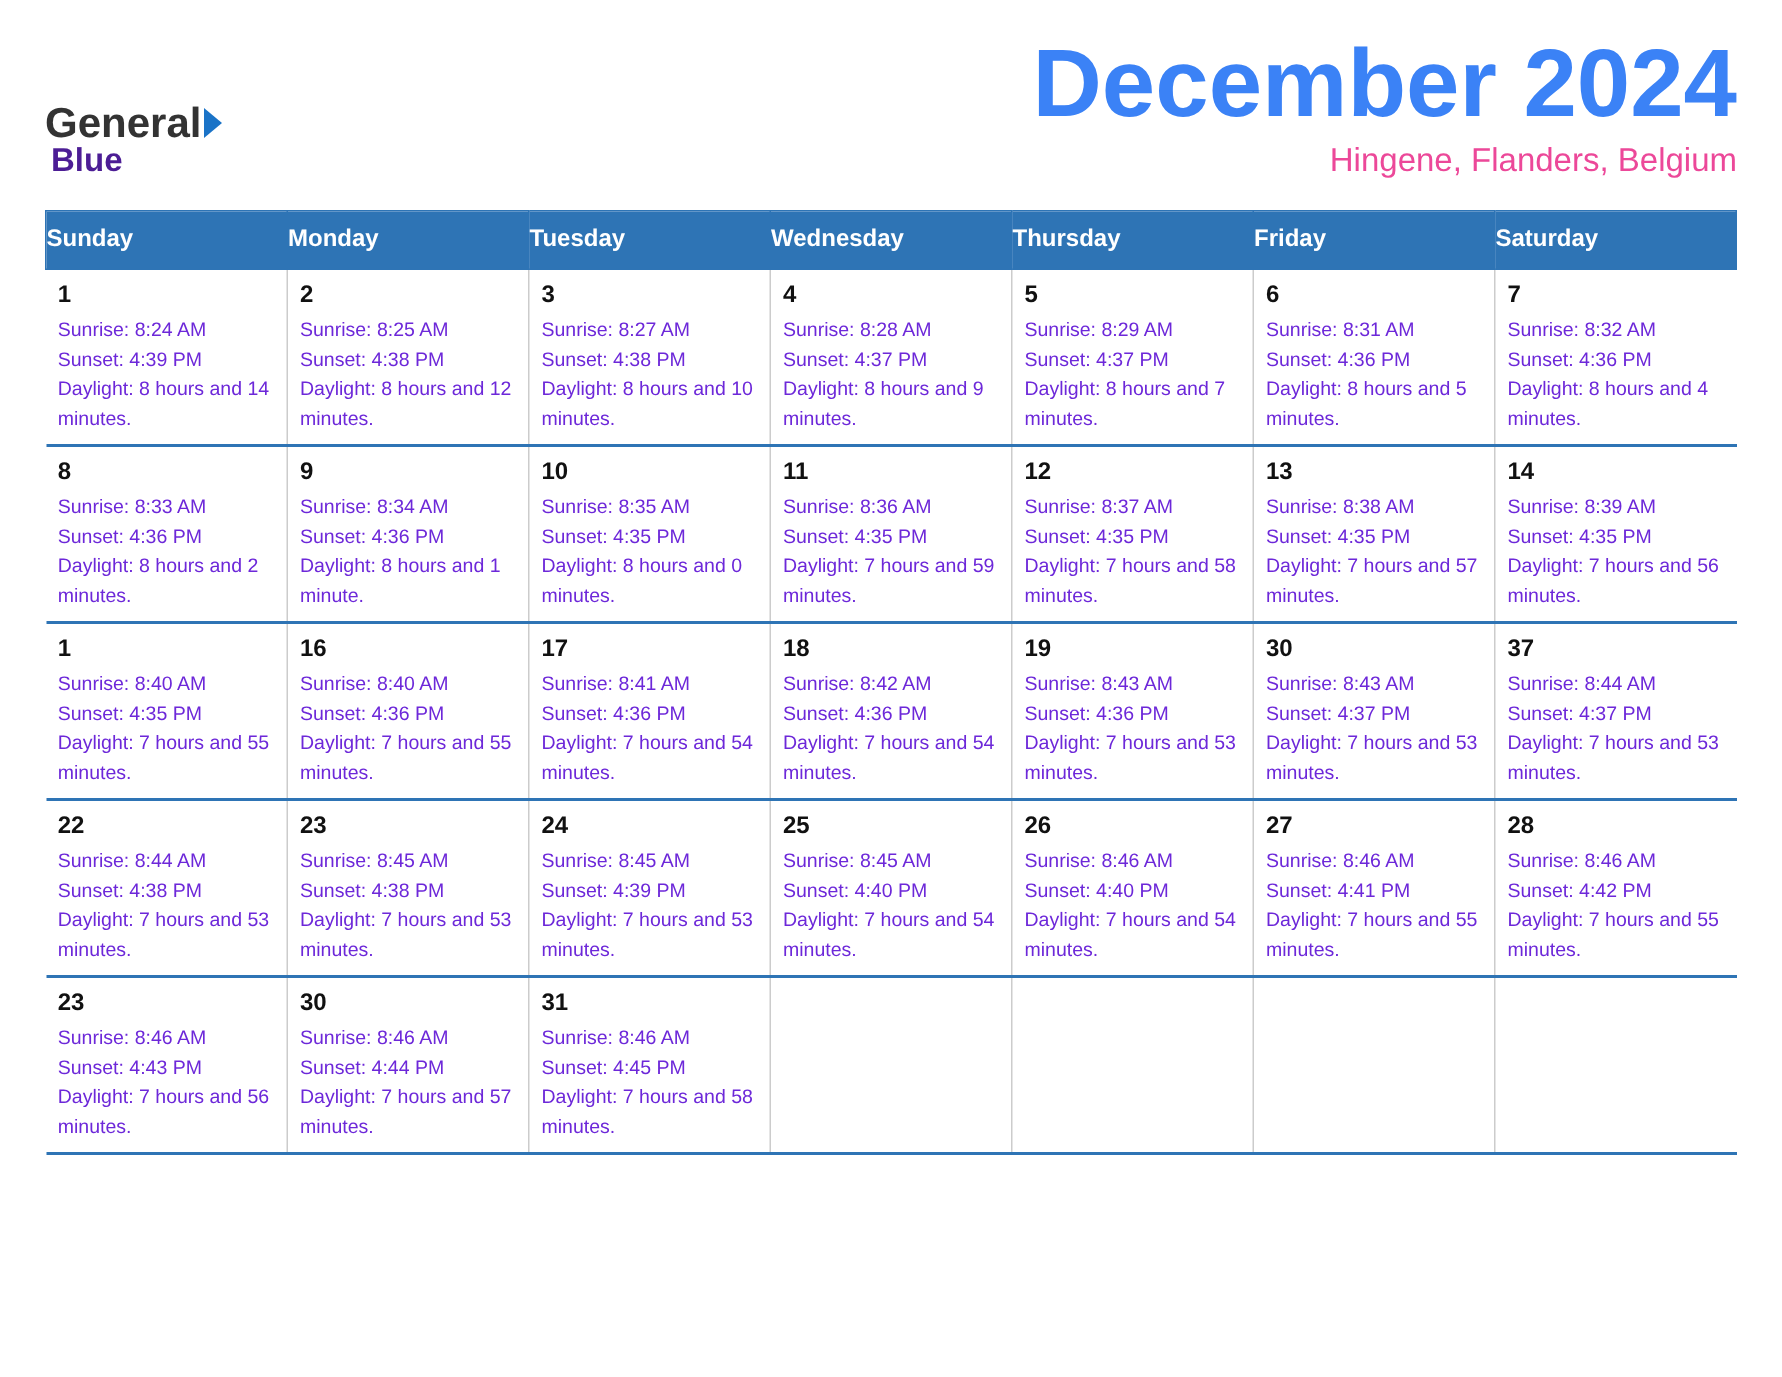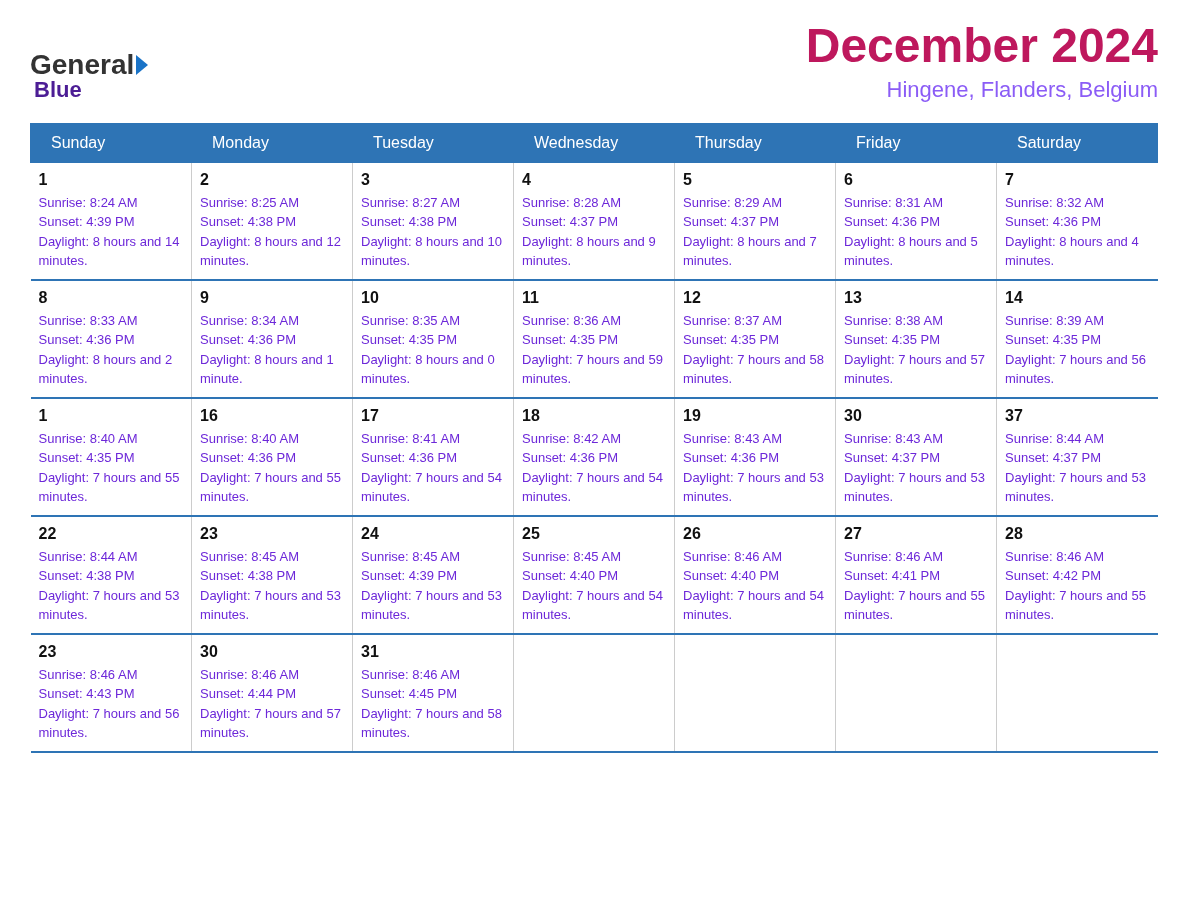--- a/index.html
+++ b/index.html
@@ -40,43 +40,43 @@
       color: #4c1d95;
       font-size: 22px;
       font-weight: bold;
       margin-top: -4px;
       margin-left: 4px;
     }
     .title-area {
       text-align: right;
     }
     .calendar-title {
-      font-size: 48px;
-      font-weight: bold;
-      color: #be185d;
+      font-size: 64px;
+      font-weight: bold;
+      color: #3b82f6;
       line-height: 1.1;
     }
     .calendar-subtitle {
       font-size: 22px;
-      color: #8b5cf6;
+      color: #ec4899;
       margin-top: 4px;
     }
     table {
       width: 100%;
       border-collapse: collapse;
       table-layout: fixed;
     }
     thead tr {
       background-color: #2e74b5;
     }
     thead th {
       color: #fff;
       font-size: 16px;
-      font-weight: normal;
-      padding: 10px 20px;
+      font-weight: bold;
+      padding: 10px 0;
       text-align: left;
       border: 1px solid #2e74b5;
     }
     tbody tr {
       border-bottom: 2px solid #2e74b5;
     }
     tbody td {
       vertical-align: top;
       padding: 8px 8px;
       font-size: 13px;

